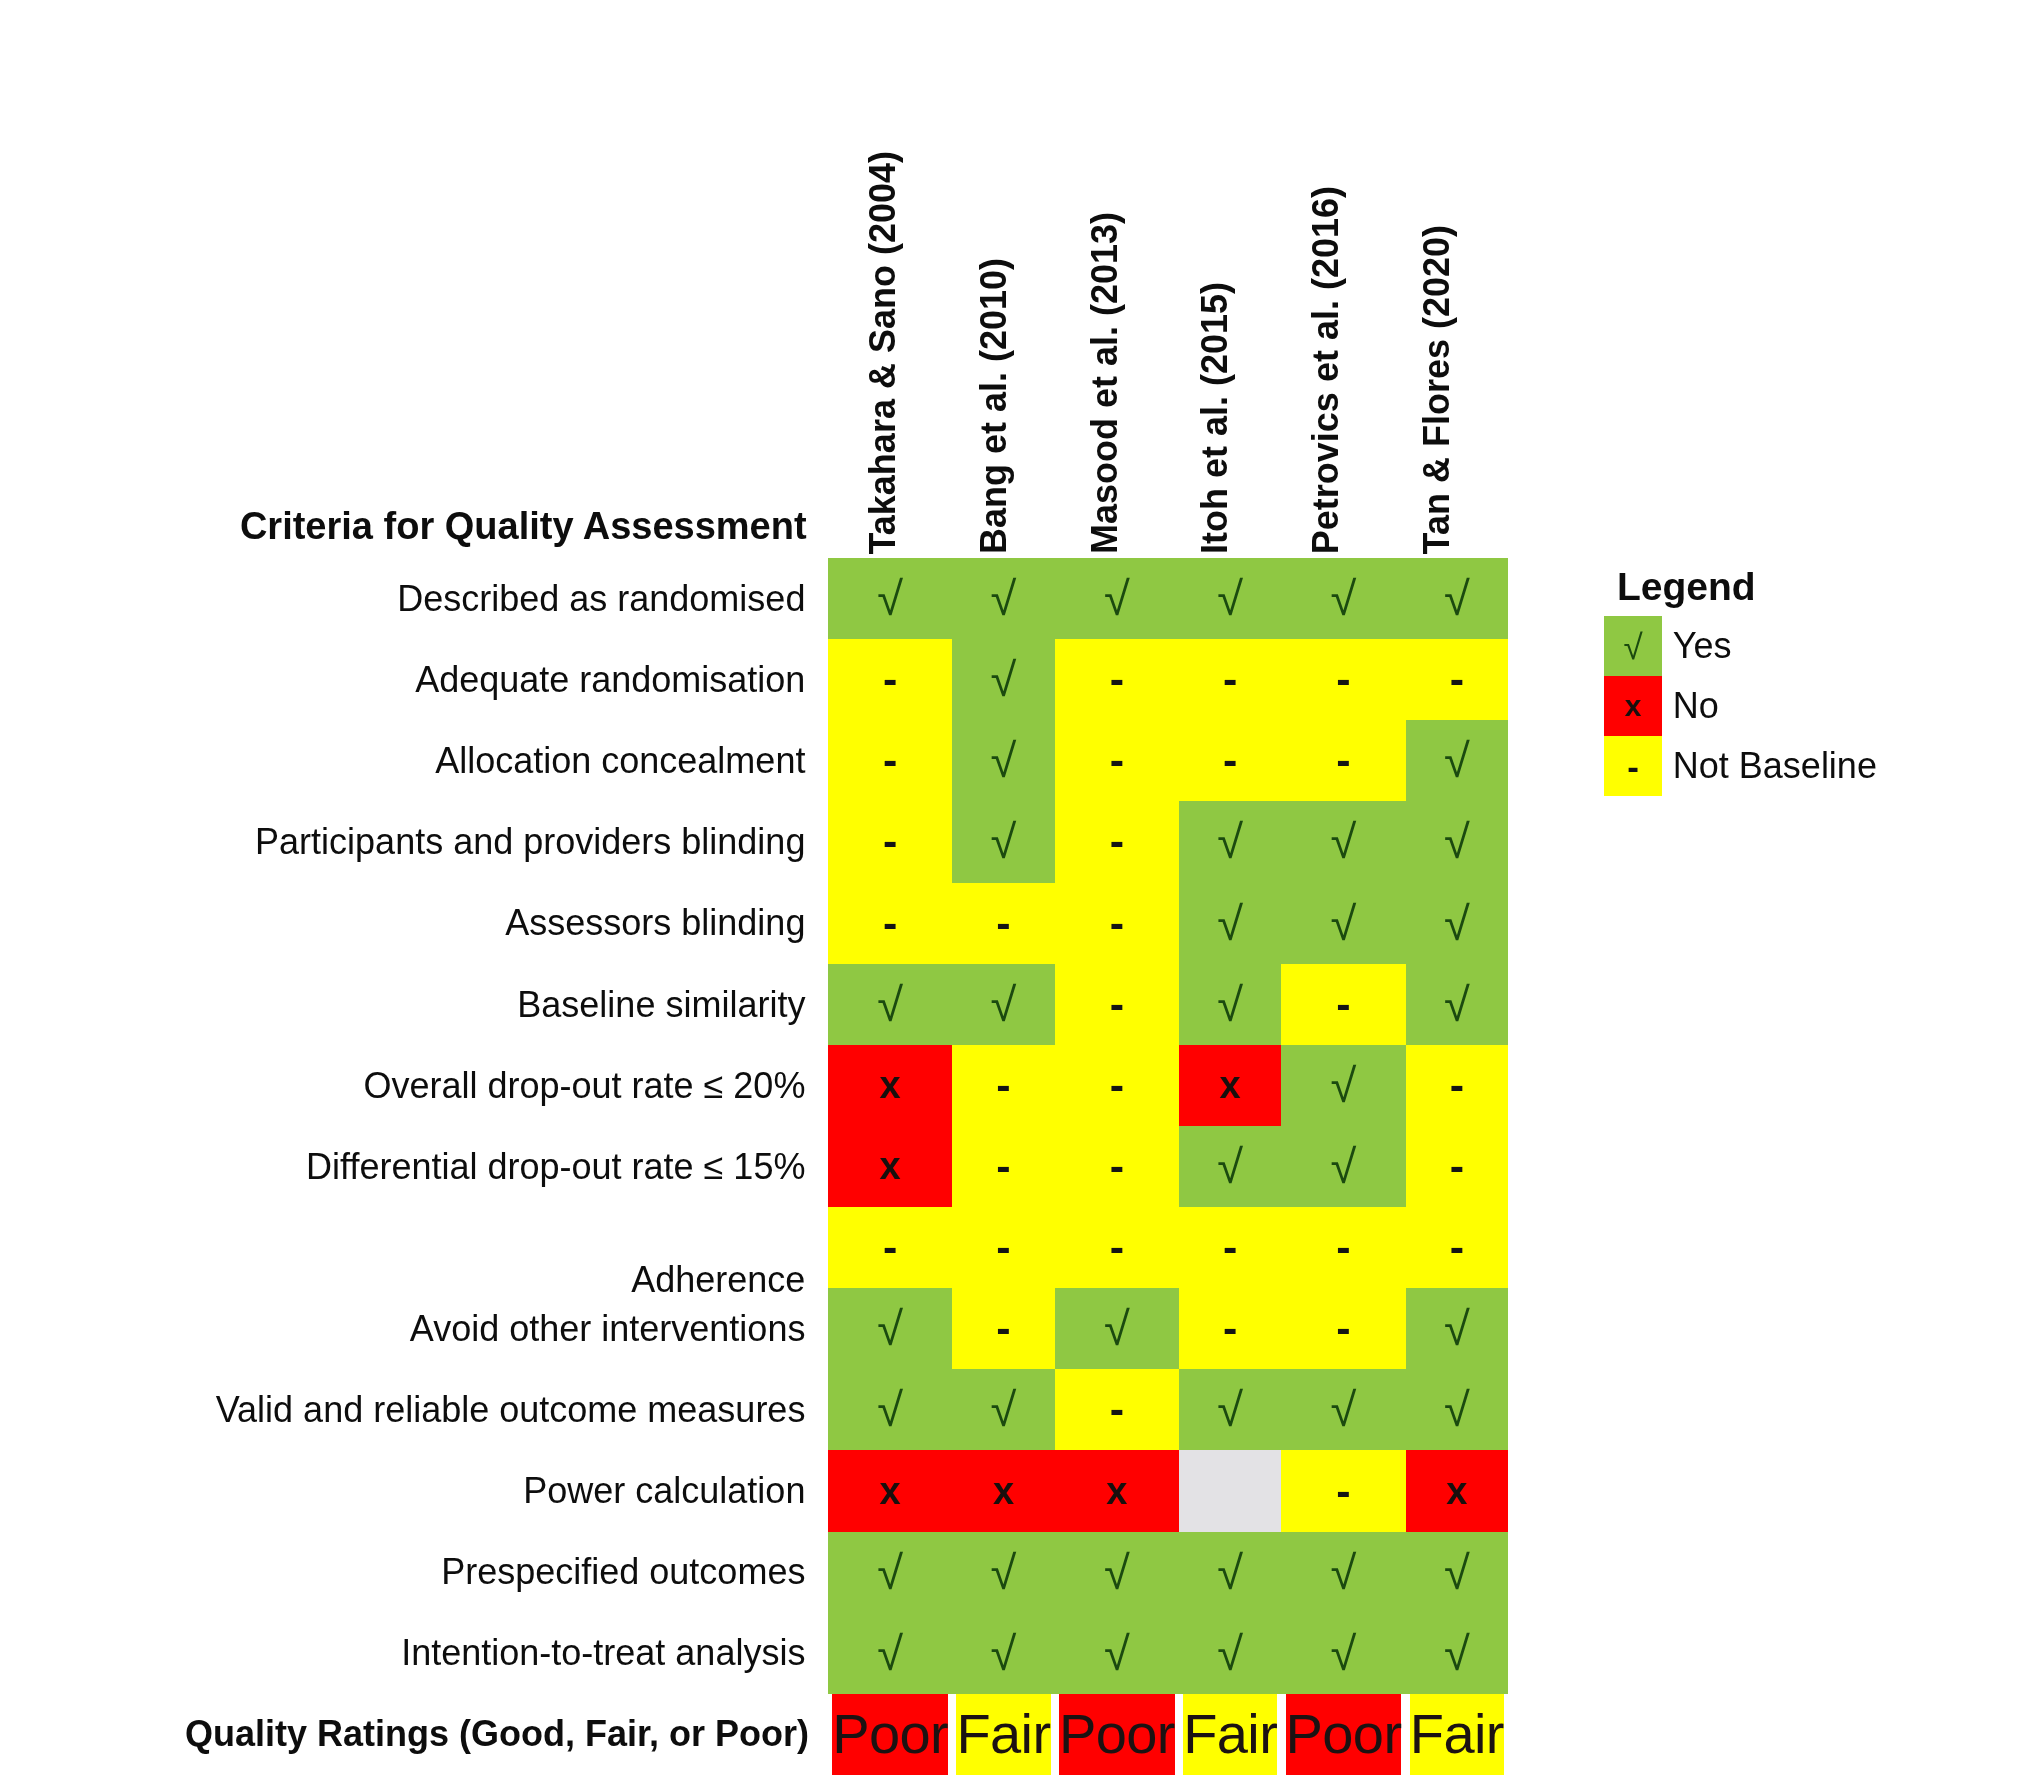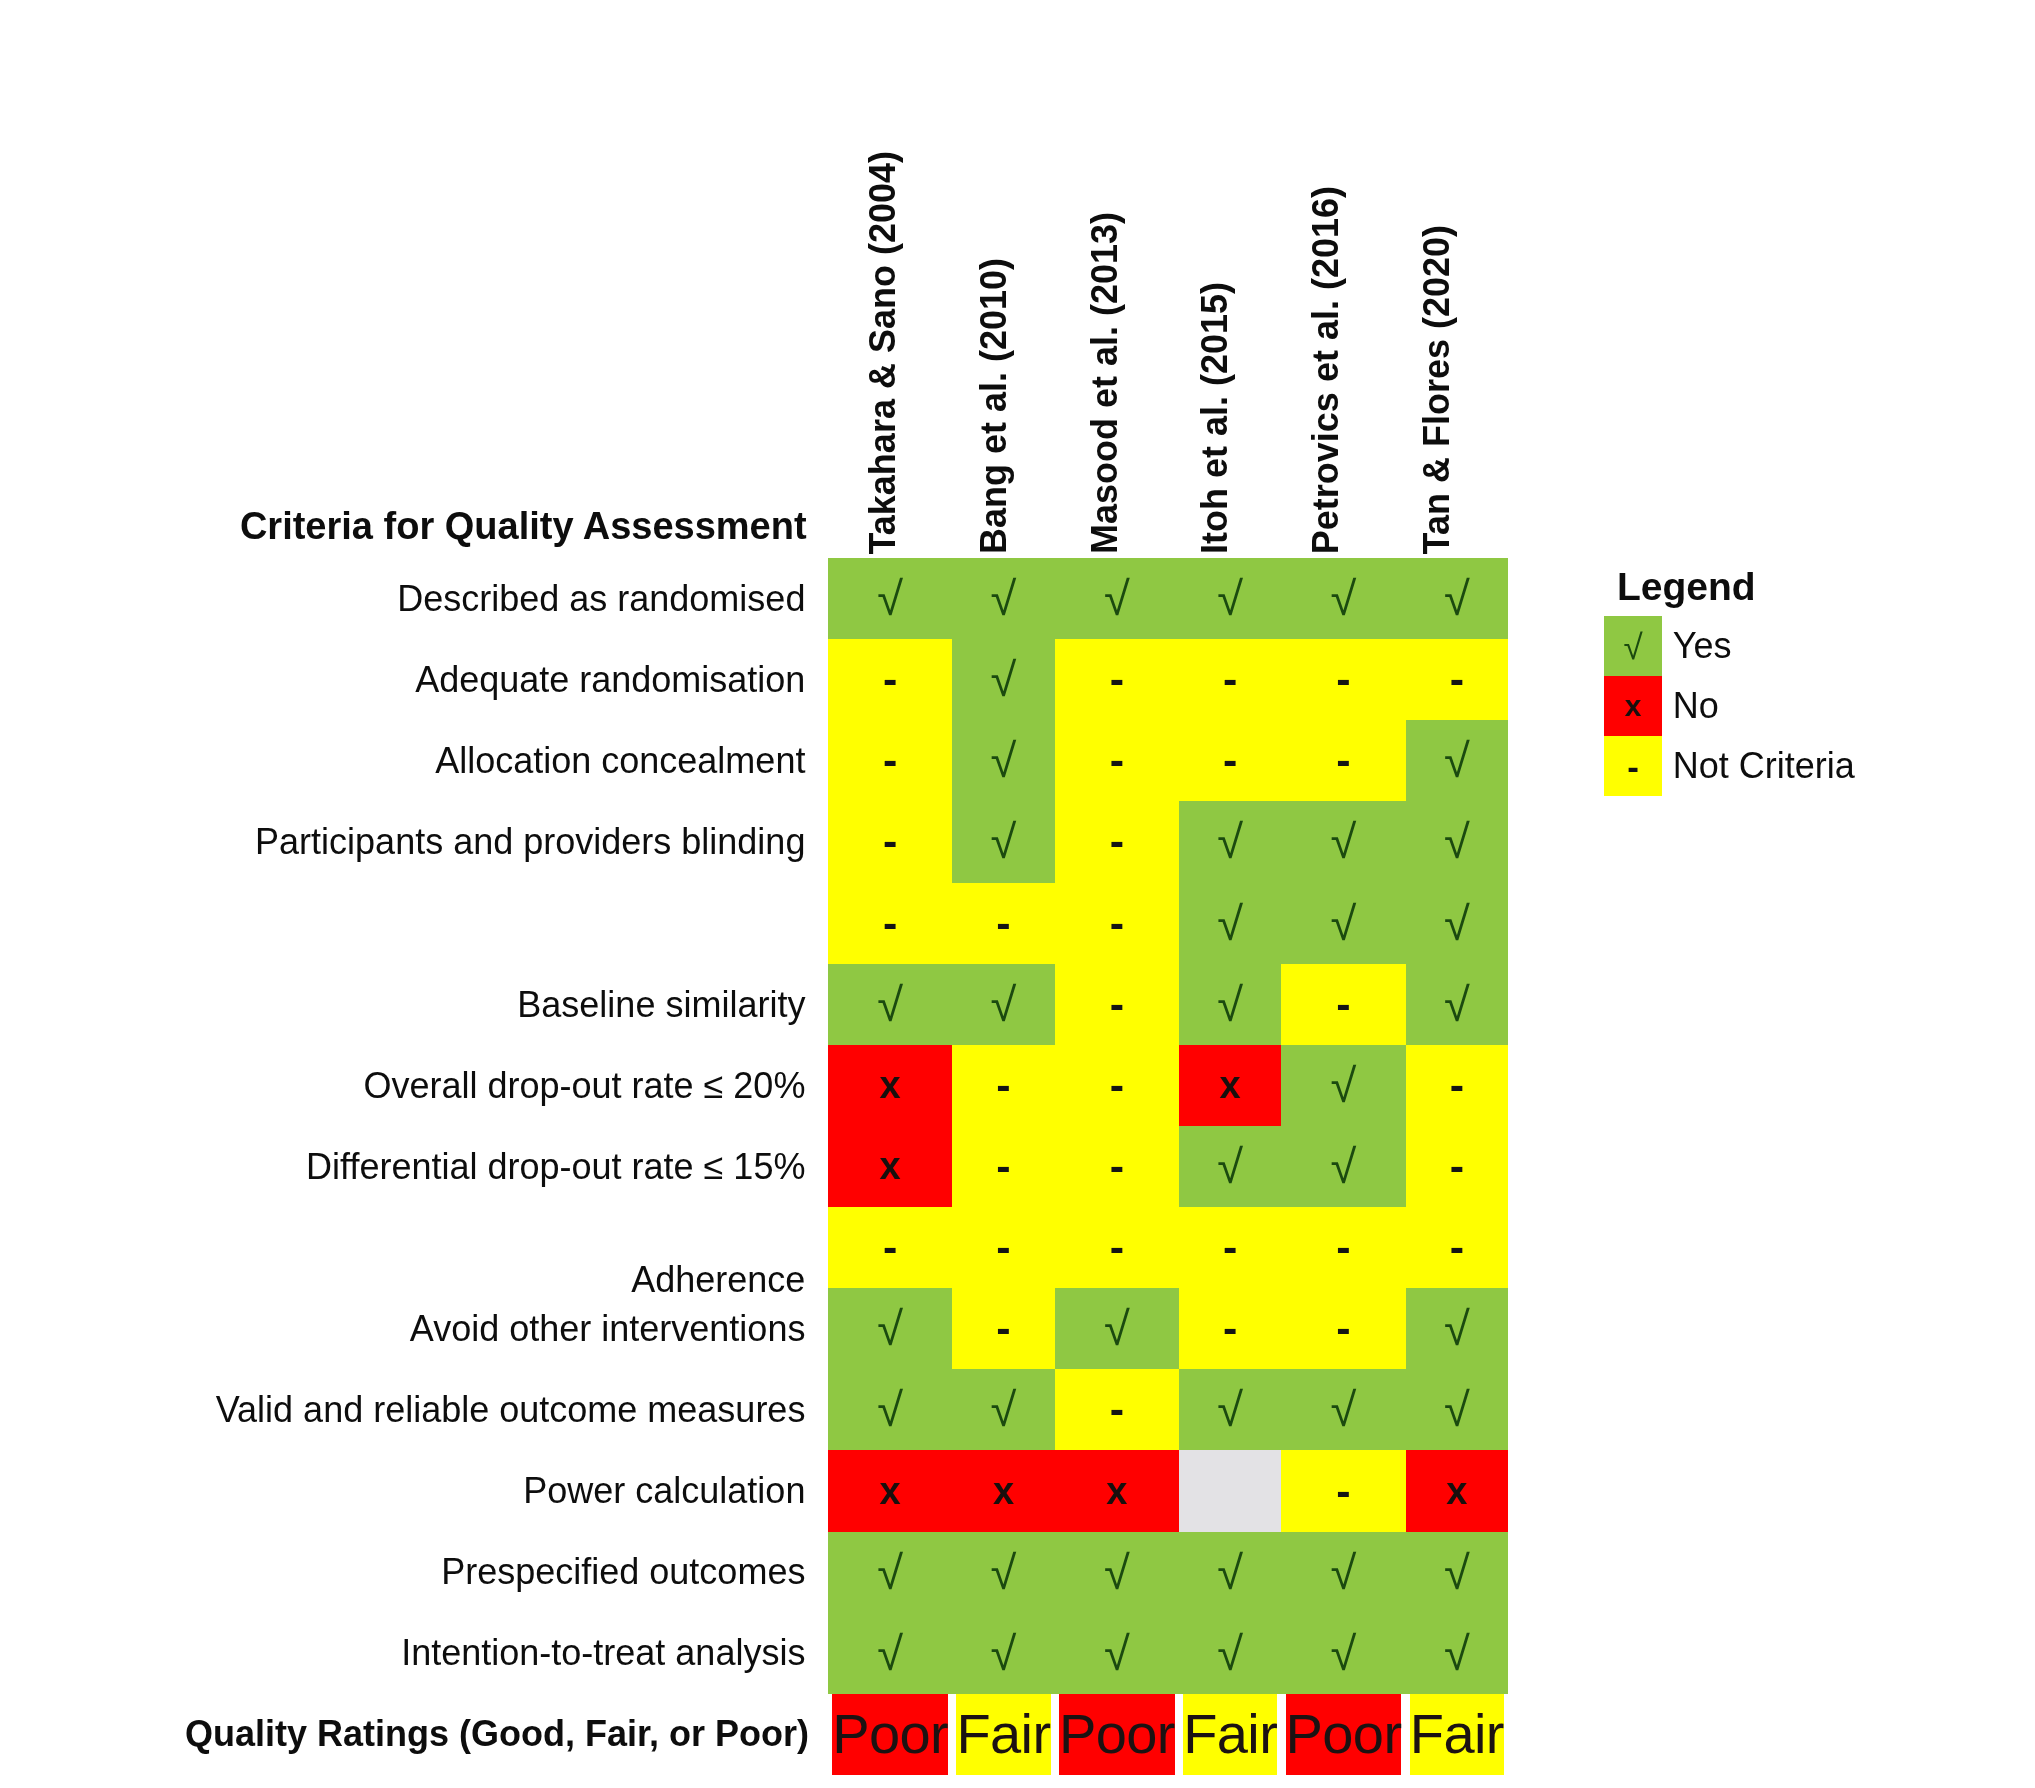--- a/index.html
+++ b/index.html
@@ -151,20 +151,21 @@
       <div class="hcell">
         <span class="vtext">Tan &amp; Flores (2020)</span>
       </div>
     </div>
 
   <div id="row-labels">
       <div class="rlabel" style="top: 0px; height: 81px;">Described as randomised</div>
       <div class="rlabel" style="top: 162px; height: 81px;">Allocation concealment</div>
       <div class="rlabel" style="top: 81px; height: 81px;">Adequate randomisation</div>
       <div class="rlabel" style="top: 243px; height: 81px;">Participants and providers blinding</div>
+      <div class="rlabel" style="top: 324px; height: 81px;">Assessors blinding</div>
       <div class="rlabel" style="top: 406px; height: 81px;">Baseline similarity</div>
       <div class="rlabel" style="top: 487px; height: 81px;">Overall drop-out rate ≤ 20%</div>
       <div class="rlabel" style="top: 568px; height: 81px;">Differential drop-out rate ≤ 15%</div>
       <div class="rlabel" style="top: 681px; height: 81px; text-align: right;">Adherence</div>
       <div class="rlabel" style="top: 730px; height: 81px;">Avoid other interventions</div>
       <div class="rlabel" style="top: 811px; height: 81px;">Valid and reliable outcome measures</div>
       <div class="rlabel" style="top: 892px; height: 81px;">Power calculation</div>
       <div class="rlabel" style="top: 973px; height: 81px;">Prespecified outcomes</div>
       <div class="rlabel" style="top: 1054px; height: 81px; padding-left: 40px;">Intention-to-treat analysis</div>
       <div class="rlabel bold" style="top: 1135px; height: 81px;">Quality Ratings (Good, Fair, or Poor)</div>
@@ -453,19 +454,19 @@
         <div class="litem">
           <div class="lswatch" style="background: rgb(255, 0, 0);">
             <span class="lsym no">x</span>
           </div>
           <div class="llabel">No</div>
         </div>
         <div class="litem">
           <div class="lswatch" style="background: rgb(255, 255, 0);">
             <span class="lsym not_reported">-</span>
           </div>
-          <div class="llabel">Not Criteria</div>
+          <div class="llabel">Not Baseline</div>
         </div>
       </div>
   </div>
 
 </div>
 
 
 </body></html>

